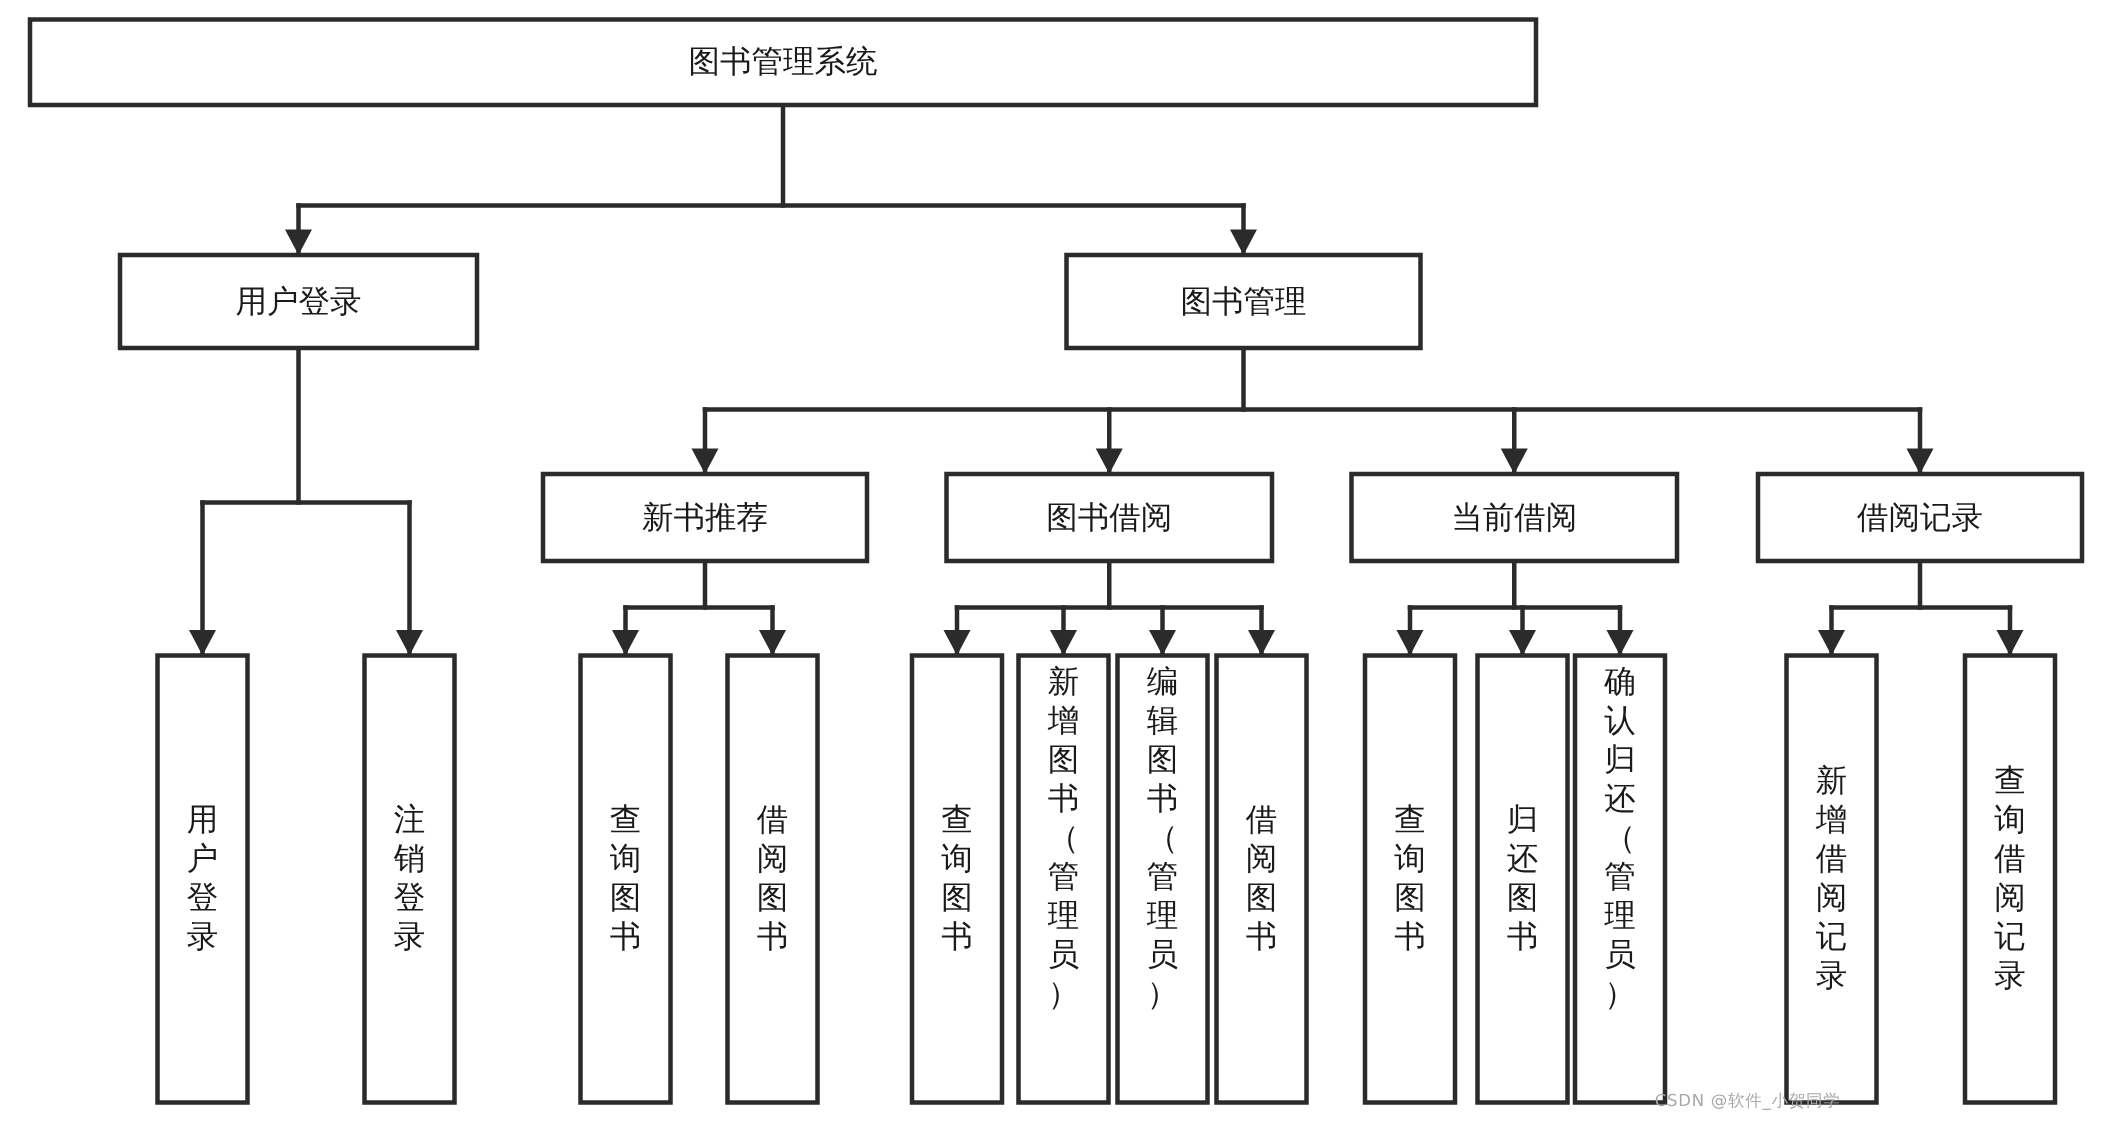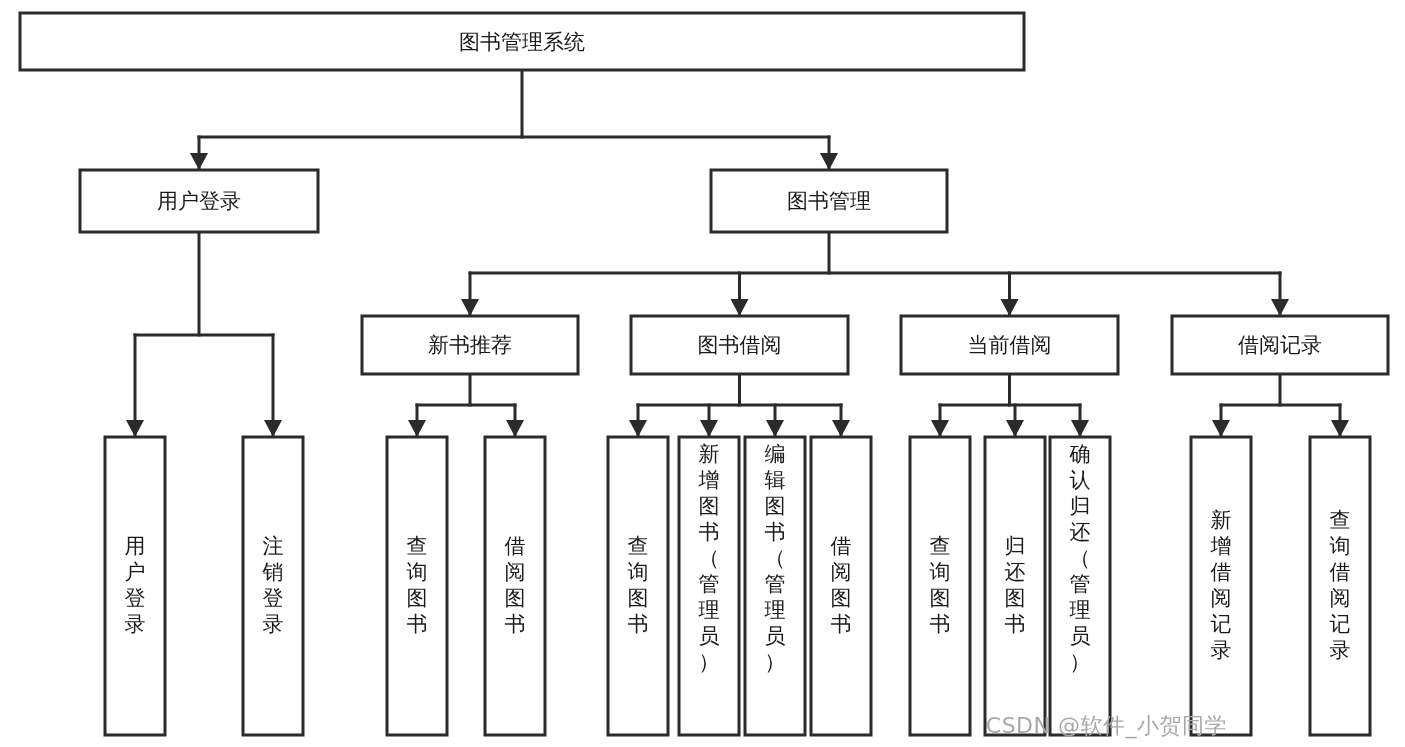--- a/index.html
+++ b/index.html
@@ -50,21 +50,21 @@
     fill: #1a1a1a;
     font-family: "DejaVu Sans", "Liberation Sans", sans-serif;
     font-size: 21px;
     text-anchor: middle;
   }
   .watermark {
     position: absolute;
     right: 12px;
     bottom: 6px;
     font-family: "DejaVu Sans", "Liberation Sans", sans-serif;
-    font-size: 22px;
+    font-size: 11px;
     color: #a8a8a8;
     letter-spacing: 0.5px;
     white-space: nowrap;
     pointer-events: none;
   }
 </style>
 </head>
 <body>
 
 <div id="diagram-root">

